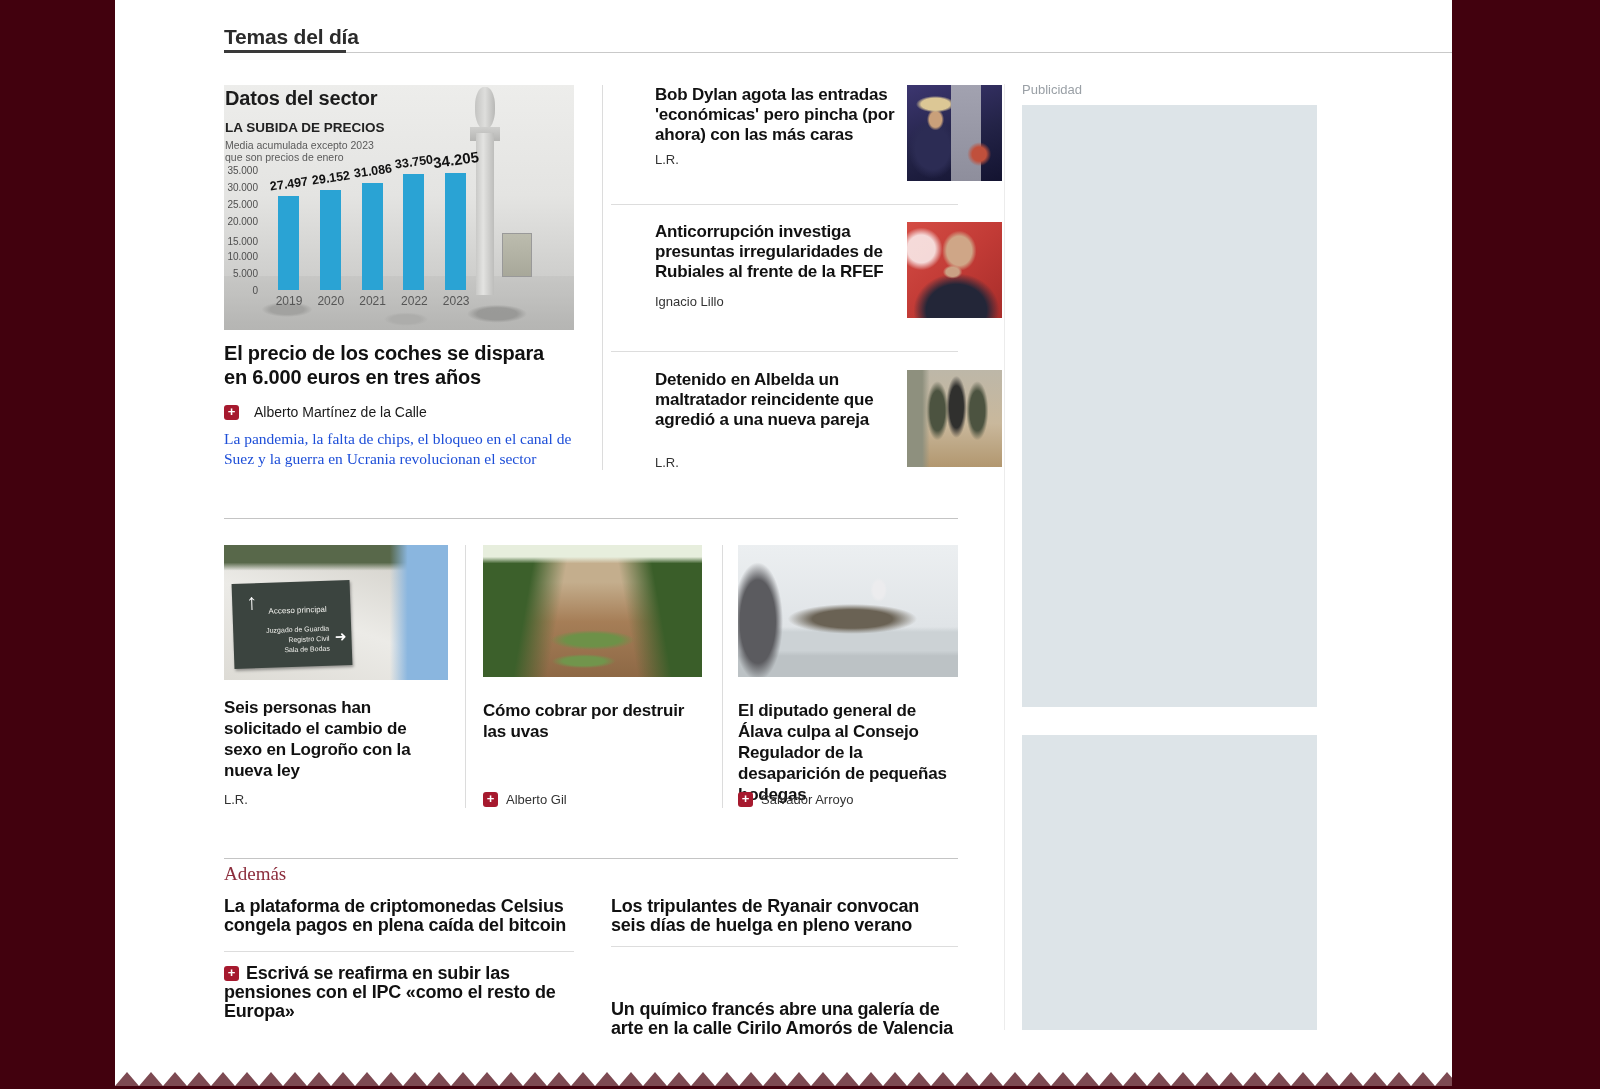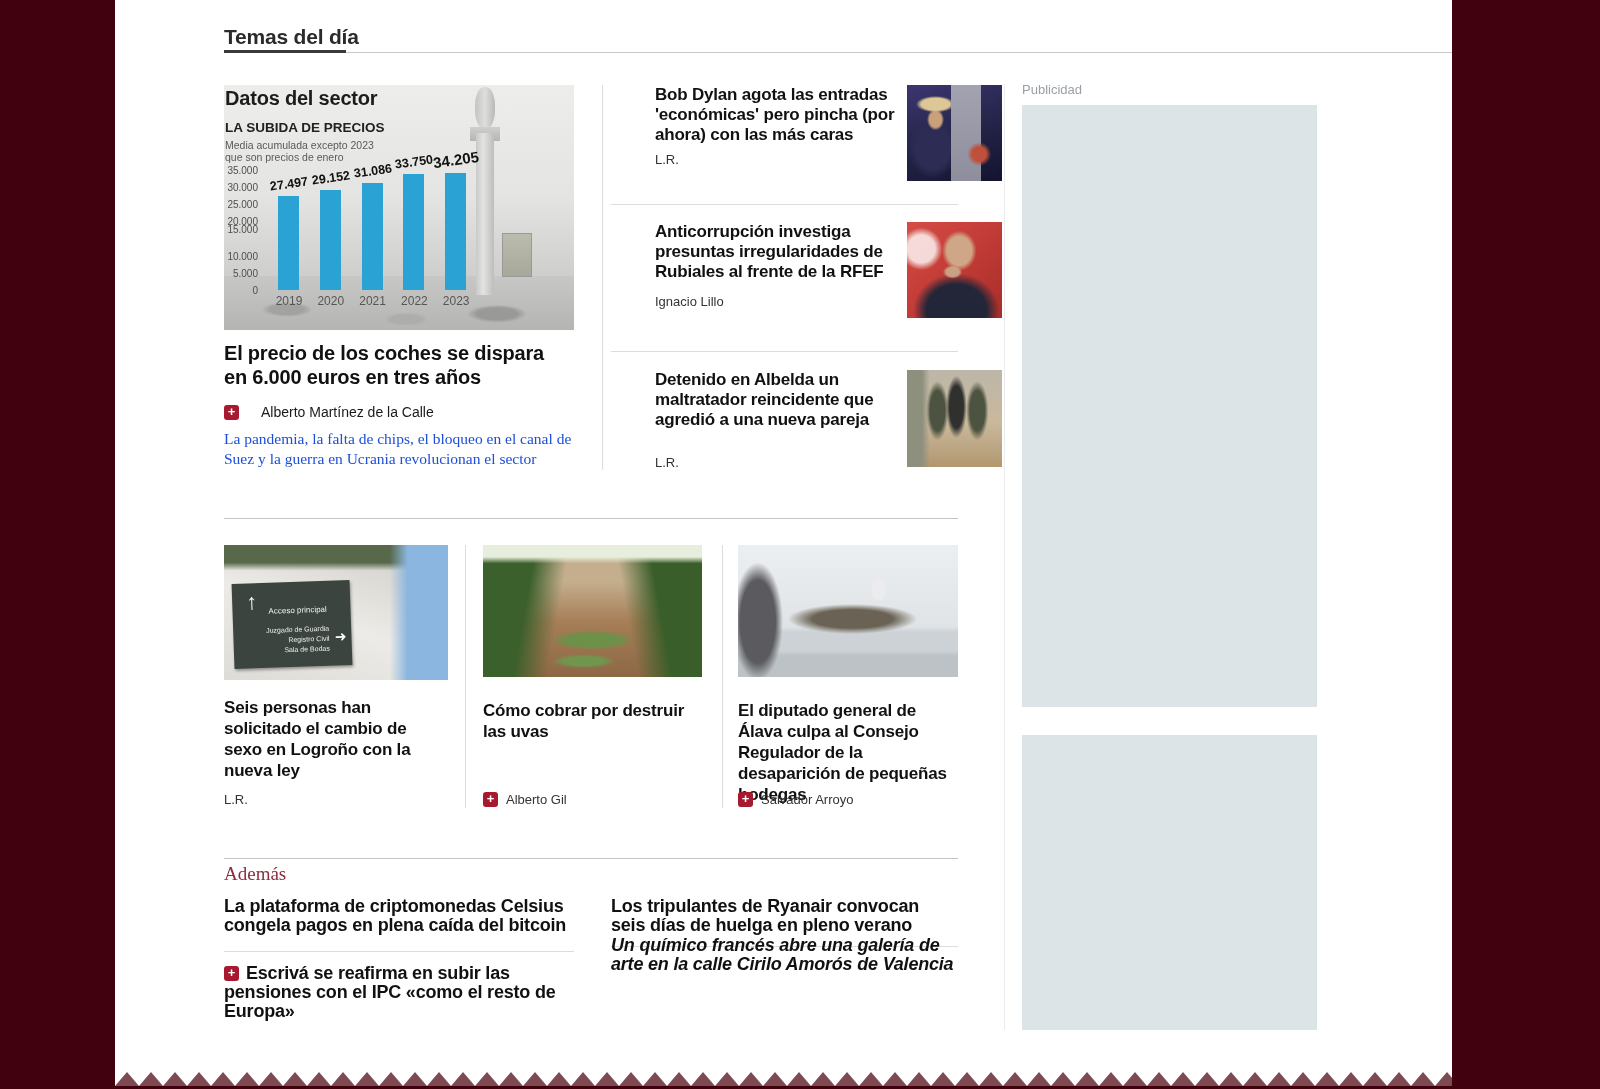--- a/index.html
+++ b/index.html
@@ -37,21 +37,21 @@
   .chart-plot .bar { position:absolute; bottom:0; width:21px; background:#2aa3d4; }
   .chart-plot .val { position:absolute; width:54px; text-align:center; font-size:12.5px; font-weight:bold; color:#111;
     transform:rotate(-8deg); white-space:nowrap; }
   .chart-plot .val.big { font-size:15px; }
   .chart-plot .year { position:absolute; top:124px; width:44px; text-align:center; font-size:12px; color:#555; }
   .chart-ylab { position:absolute; width:34px; text-align:right; font-size:10px; color:#4e4e4e; }
 
   
   .main-head { position:absolute; left:109px; top:341px; width:345px; font-size:20px; line-height:24px;
     font-weight:bold; color:#111; letter-spacing:-0.2px; cursor:pointer; }
-  .byline { position:absolute; display:flex; align-items:center; gap:22px; font-size:14px; color:#1a1a1a; }
+  .byline { position:absolute; display:flex; align-items:center; gap:15px; font-size:14px; color:#1a1a1a; }
   .byline.main { left:109px; top:404px; }
   .plus-ico { display:inline-block; width:15px; height:15px; background:#a6192e; border-radius:3px; flex:0 0 auto; position:relative; }
   .plus-ico::before { content:"+"; position:absolute; left:0; top:0; width:15px; height:15px;
     color:#fff; font-size:13px; line-height:14px; font-weight:bold; text-align:center; }
   .summary { position:absolute; left:109px; top:429px; width:348px; font-family:"Liberation Serif", serif;
     font-size:15.5px; line-height:19.5px; color:#1d4ed8; }
 
   
   .vdiv { position:absolute; width:1px; background:#dcdcdc; }
   .hdiv { position:absolute; height:1px; background:#c4c4c4; }
@@ -247,21 +247,21 @@
   </div>
   <div class="hdiv light" style="left:109px; top:951px; width:350px;"></div>
   <div class="ad-item" style="left:496px; top:897px; width:347px;">
     <span>Los tripulantes de Ryanair convocan seis días de huelga en pleno verano</span>
   </div>
 
   <div class="ad-item" style="left:109px; top:964px; width:350px;">
     <span class="plus-ico"></span><span>Escrivá se reafirma en subir las pensiones con el IPC «como el resto de Europa»</span>
   </div>
   <div class="hdiv light" style="left:496px; top:946px; width:347px;"></div>
-  <div class="ad-item" style="left:496px; top:936px; width:347px;font-style:italic;">
+  <div class="ad-item" style="left:496px; top:1000px; width:347px;">
     <span>Un químico francés abre una galería de arte en la calle Cirilo Amorós de Valencia</span>
   </div>
 
   <div class="col-div"></div>
   <div class="pub-label">Publicidad</div>
   <div class="ad-slot" style="top:105px; height:602px;"></div>
   <div class="ad-slot" style="top:735px; height:295px;"></div>
 
   <svg class="zigzag" xmlns="http://www.w3.org/2000/svg">
     <defs>
@@ -270,17 +270,17 @@
       </pattern>
     </defs>
     <rect width="100%" height="14" fill="url(#zz)"></rect>
   </svg>
   <div class="bottom-strip"></div>
 
 <span class="chart-ylab" style="left: 109px; top: 165px;">35.000</span>
     <span class="chart-ylab" style="left: 109px; top: 182.143px;">30.000</span>
     <span class="chart-ylab" style="left: 109px; top: 199.286px;">25.000</span>
     <span class="chart-ylab" style="left: 109px; top: 216.429px;">20.000</span>
-    <span class="chart-ylab" style="left: 109px; top: 224px;">15.000</span>
+    <span class="chart-ylab" style="left: 109px; top: 236px;">15.000</span>
     <span class="chart-ylab" style="left: 109px; top: 250.714px;">10.000</span>
     <span class="chart-ylab" style="left: 109px; top: 267.857px;">5.000</span>
     <span class="chart-ylab" style="left: 109px; top: 285px;">0</span>
   </div>
 
 </body></html>

